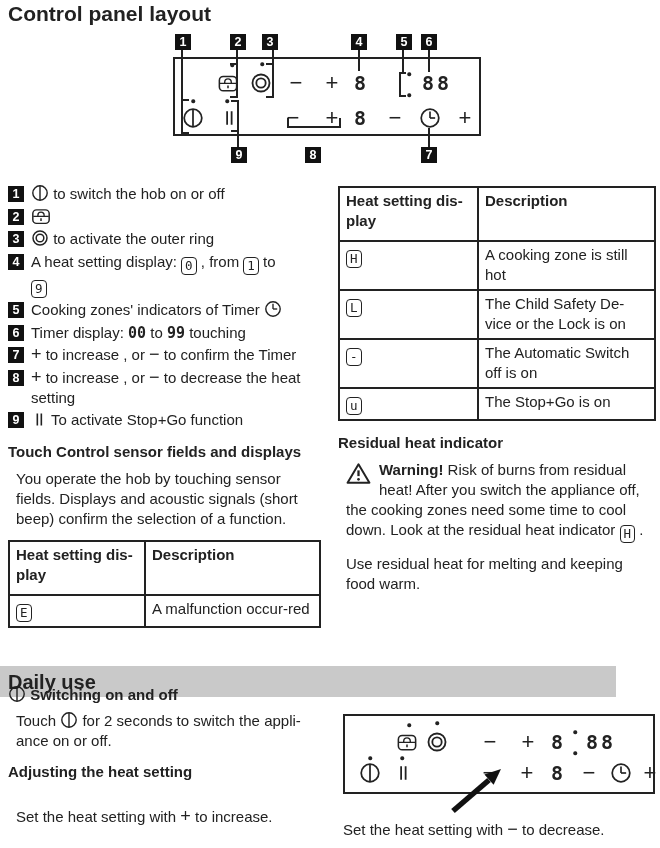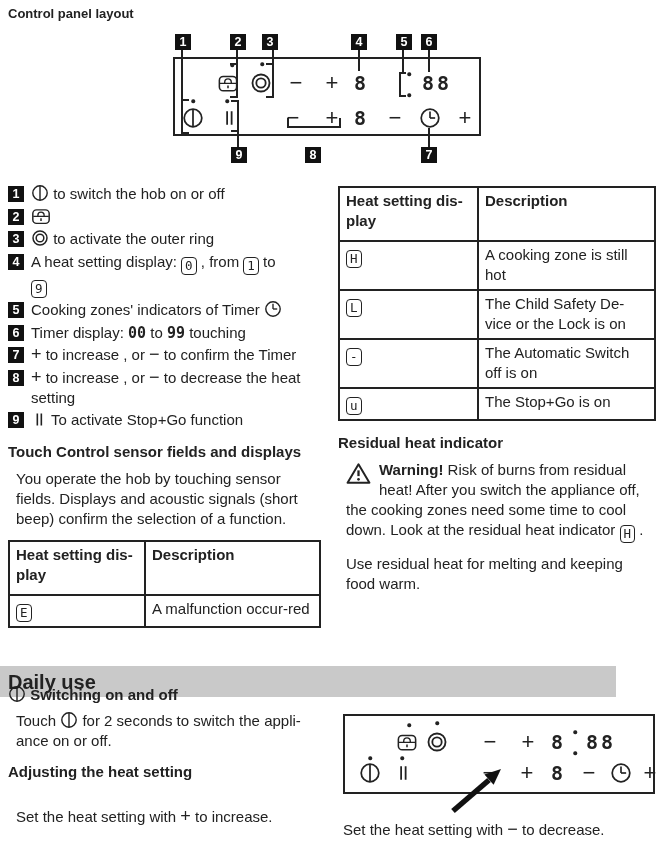--- a/index.html
+++ b/index.html
@@ -1,21 +1,21 @@
 <!DOCTYPE html>
 <html><head>
 <meta charset="utf-8">
 <style>
   * { box-sizing: border-box; margin: 0; padding: 0; }
   html,body { background:#fff; }
   .pg { position:relative; width:660px; height:848px; background:#fff;
         font-family:"Liberation Sans",sans-serif; font-size:15px; line-height:20px;
         color:#222; overflow:hidden; }
   .b { font-weight:bold; }
-  .title { position:absolute; left:8px; top:4px; font-size:13px; font-weight:bold; }
+  .title { position:absolute; left:8px; top:4px; font-size:21px; font-weight:bold; }
 
   
   .ln   { position:absolute; background:#222; }
   .dot  { position:absolute; width:3.5px; height:3.5px; border-radius:50%; background:#222;
           transform:translate(-50%,-50%); }
   .chip { position:absolute; width:16px; height:16px; background:#111; color:#fff;
           font-weight:bold; font-size:12.5px; line-height:16px; text-align:center; }
   .panel-box { position:absolute; border:2px solid #222; }
   .pic  { position:absolute; transform:translate(-50%,-50%); }
   .psym { position:absolute; transform:translate(-50%,-50%); font-size:22px; line-height:1; }

